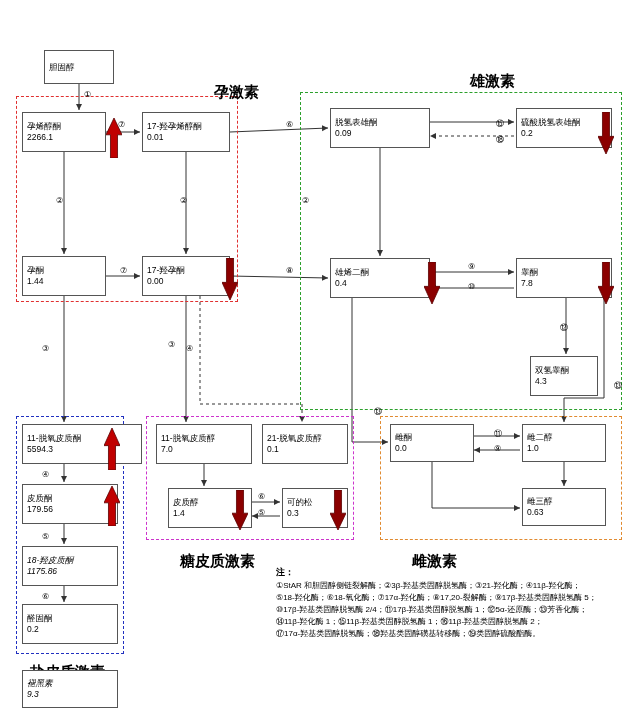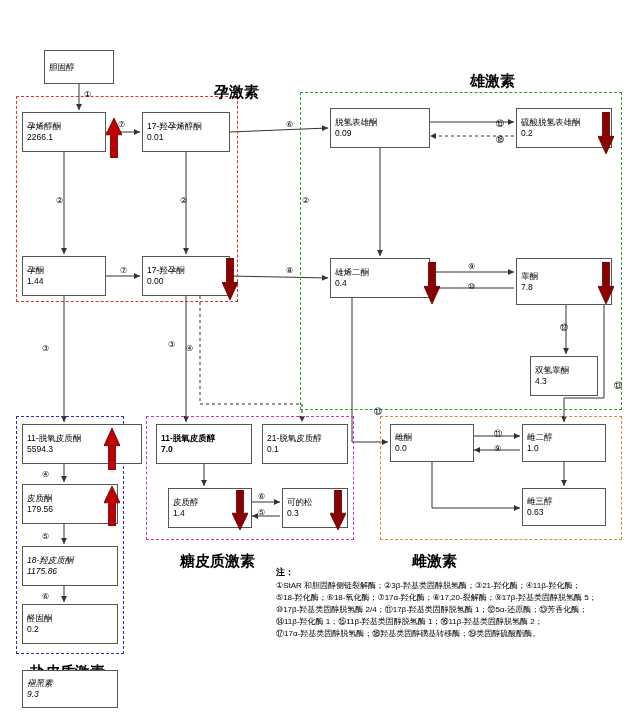--- a/index.html
+++ b/index.html
@@ -124,21 +124,21 @@
         <span class="vl">0.09</span>
       </div>
       <div class="node" style="left: 516px; top: 108px; width: 96px; height: 40px;">
         <span class="nm">硫酸脱氢表雄酮</span>
         <span class="vl">0.2</span>
       </div>
       <div class="node" style="left: 330px; top: 258px; width: 100px; height: 40px;">
         <span class="nm">雄烯二酮</span>
         <span class="vl">0.4</span>
       </div>
-      <div class="node" style="left: 516px; top: 258px; width: 96px; height: 47px;">
+      <div class="node" style="left: 516px; top: 258px; width: 96px; height: 40px;">
         <span class="nm">睾酮</span>
         <span class="vl">7.8</span>
       </div>
       <div class="node" style="left: 530px; top: 356px; width: 68px; height: 40px;">
         <span class="nm">双氢睾酮</span>
         <span class="vl">4.3</span>
       </div>
       <div class="node" style="left: 22px; top: 424px; width: 120px; height: 40px;">
         <span class="nm">11-脱氧皮质酮</span>
         <span class="vl">5594.3</span>
@@ -152,21 +152,21 @@
         <span class="vl">1175.86</span>
       </div>
       <div class="node" style="left: 22px; top: 604px; width: 96px; height: 40px;">
         <span class="nm">醛固酮</span>
         <span class="vl">0.2</span>
       </div>
       <div class="node italic" style="left: 22px; top: 670px; width: 96px; height: 38px;">
         <span class="nm">褪黑素</span>
         <span class="vl">9.3</span>
       </div>
-      <div class="node" style="left: 156px; top: 424px; width: 96px; height: 40px; font-weight: bold;">
+      <div class="node" style="left: 156px; top: 424px; width: 96px; height: 40px;">
         <span class="nm">11-脱氧皮质醇</span>
         <span class="vl">7.0</span>
       </div>
       <div class="node" style="left: 262px; top: 424px; width: 86px; height: 40px;">
         <span class="nm">21-脱氧皮质醇</span>
         <span class="vl">0.1</span>
       </div>
       <div class="node" style="left: 168px; top: 488px; width: 84px; height: 40px;">
         <span class="nm">皮质醇</span>
         <span class="vl">1.4</span>

